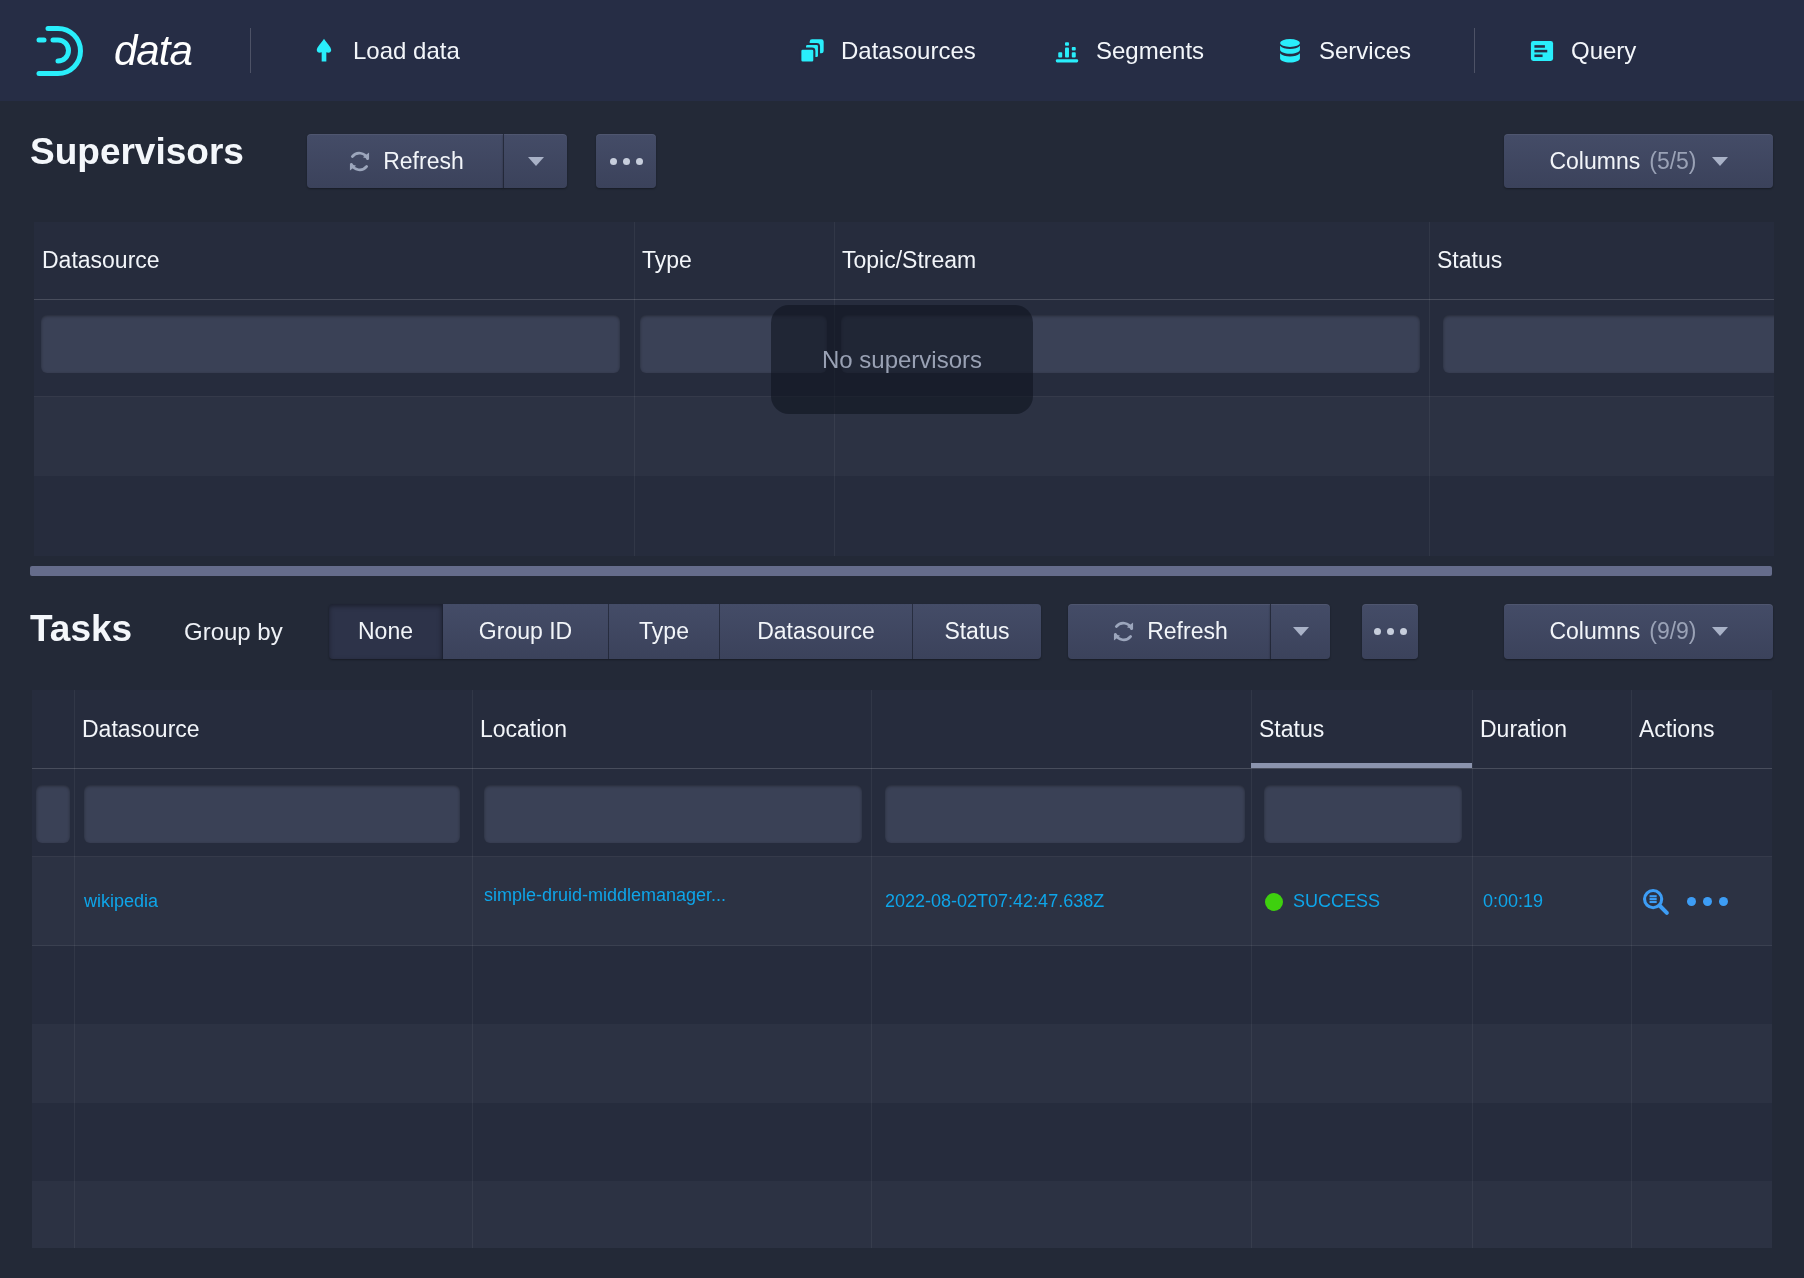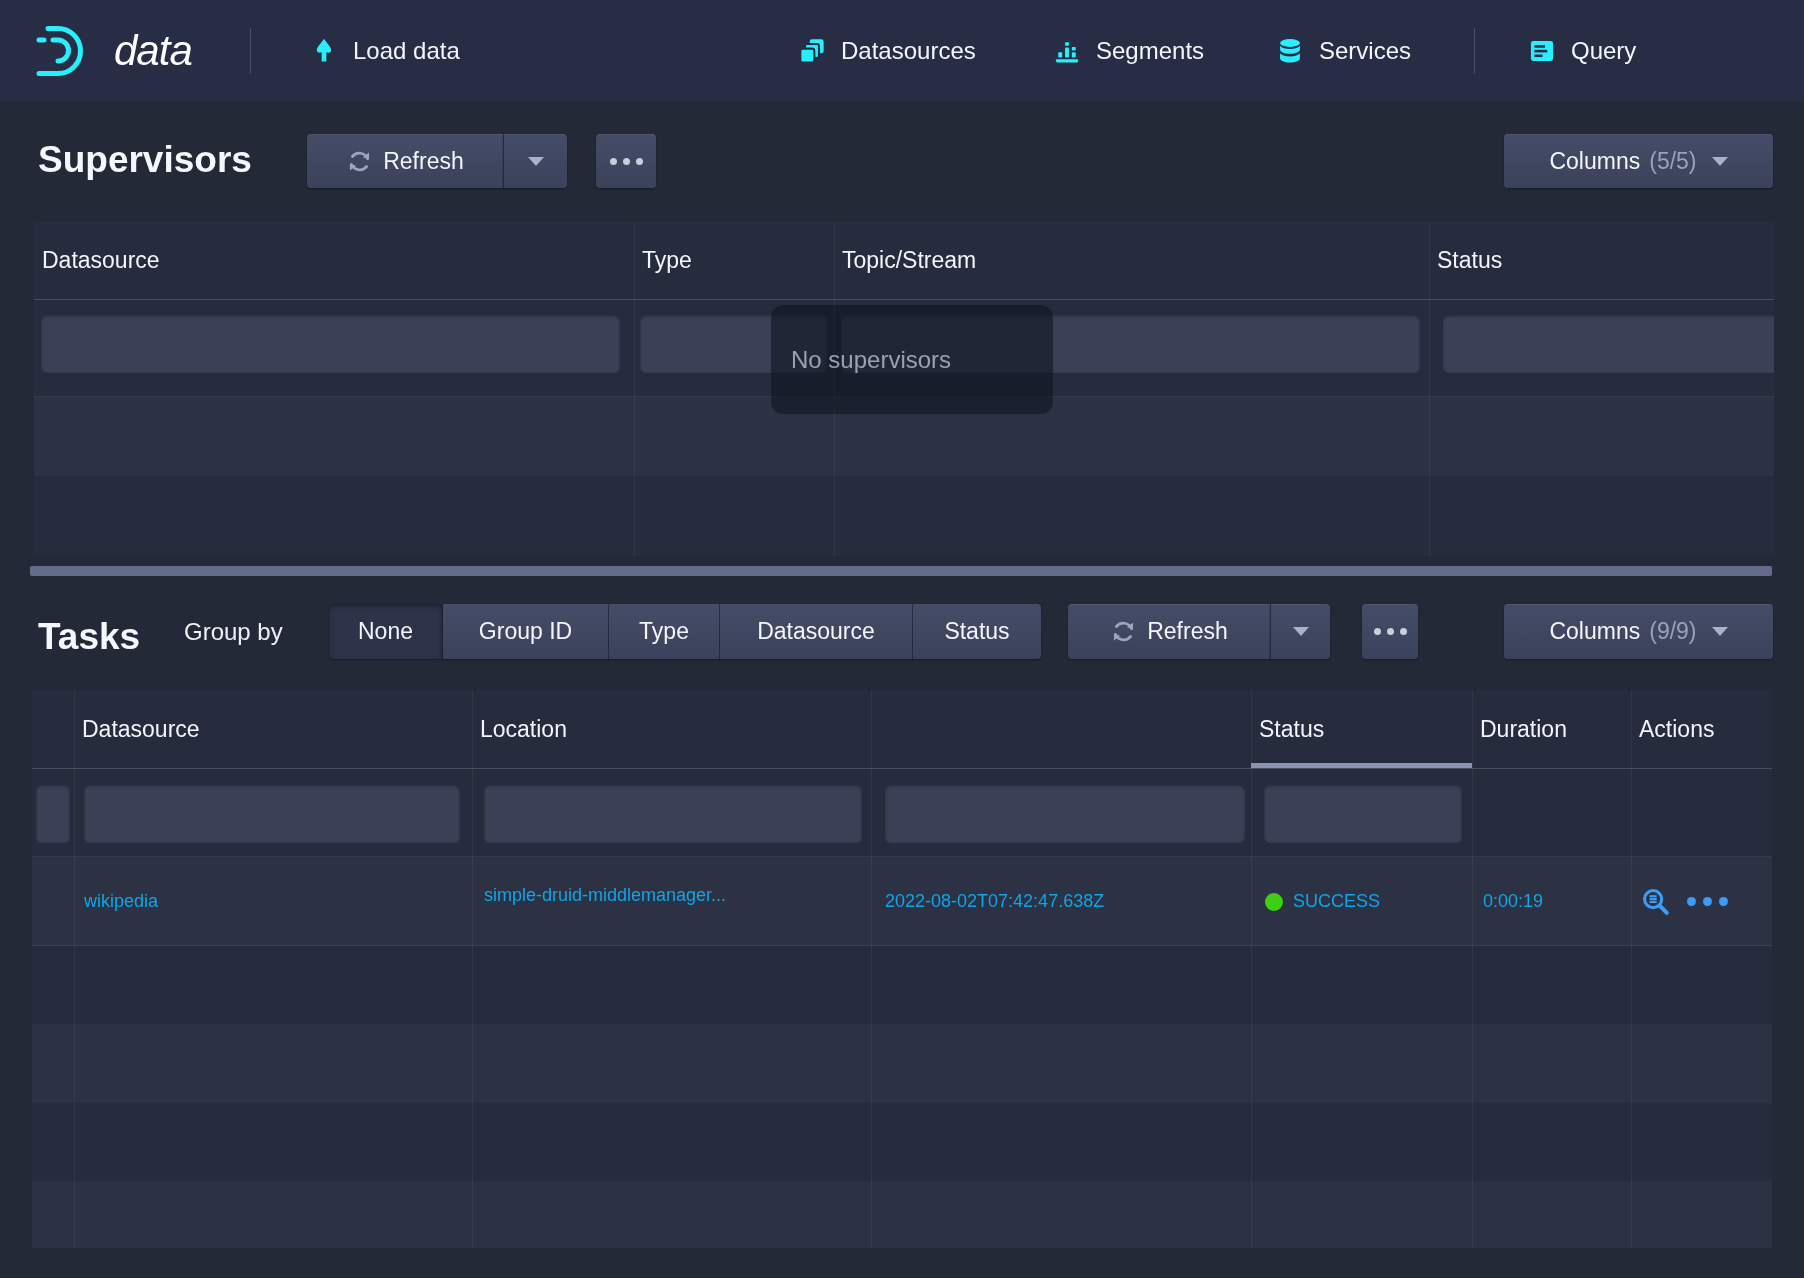--- a/index.html
+++ b/index.html
@@ -10,21 +10,21 @@
   .logo{position:absolute;left:36px;top:0;height:101px;display:flex;align-items:center;gap:12px;cursor:pointer;}
   .logo-text{font-size:42px;font-style:italic;font-weight:400;color:#ffffff;letter-spacing:-1px;}
   .nav-divider{position:absolute;top:28px;width:1px;height:45px;background:rgba(255,255,255,0.18);}
   .nav-item{position:absolute;top:0;height:101px;display:flex;align-items:center;gap:15px;
             font-size:24px;color:#f3f6fa;cursor:pointer;white-space:nowrap;}
   .nav-pill{position:absolute;left:552px;top:20px;width:210px;height:61px;border-radius:31px;
             background:#3e4560;display:flex;align-items:center;gap:15px;padding-left:29px;
             box-sizing:border-box;font-size:24px;color:#f3f6fa;cursor:pointer;}
   .nav-icon{display:flex;align-items:center;}
   
-  .sec-title{position:absolute;font-size:37px;font-weight:600;color:#f4f7fb;margin:8px;}
+  .sec-title{position:absolute;font-size:37px;font-weight:600;color:#f4f7fb;margin:0;}
   .btn{position:absolute;height:54px;border:none;border-radius:4px;color:#f2f5f9;font-size:23px;
        font-family:inherit;display:flex;align-items:center;justify-content:center;cursor:pointer;
        background:linear-gradient(180deg,#444c67 0%,#3b425b 100%);
        box-shadow:0 1px 2px rgba(0,0,0,0.35), inset 0 1px 0 rgba(255,255,255,0.06);}
   .split{position:absolute;height:54px;display:flex;}
   .split .btn{position:relative;height:54px;}
   .split .btn.caret-part{border-top-left-radius:0;border-bottom-left-radius:0;
        border-left:1px solid rgba(14,18,28,0.55);}
   .split .btn.main-part{border-top-right-radius:0;border-bottom-right-radius:0;gap:10px;}
   .caret{width:0;height:0;border-left:8px solid transparent;border-right:8px solid transparent;
@@ -45,22 +45,22 @@
   .table{position:absolute;background:#262c3d;overflow:hidden;}
   .th{position:absolute;top:0;box-sizing:border-box;padding-left:8px;font-size:23px;color:#f2f5f9;
       display:flex;align-items:center;cursor:pointer;}
   .vline{position:absolute;top:0;bottom:0;width:1px;background:rgba(255,255,255,0.055);}
   .hline{position:absolute;left:0;right:0;height:1px;background:rgba(255,255,255,0.07);}
   .head-line{position:absolute;left:0;right:0;height:1px;background:rgba(255,255,255,0.16);}
   .stripe{position:absolute;left:0;right:0;background:rgba(255,255,255,0.03);}
   .filter{position:absolute;height:58px;border:none;border-radius:6px;background:#3a4156;
           box-shadow:inset 0 1px 3px rgba(0,0,0,0.35);outline:none;color:#f2f5f9;
           font-size:22px;font-family:inherit;box-sizing:border-box;padding:0 12px;}
-  .empty-overlay{position:absolute;background:rgba(15,20,32,0.60);border-radius:12px;
-          display:flex;align-items:center;justify-content:flex-start;font-size:24px;color:#99a1b4;padding-left:20px;}
+  .empty-overlay{position:absolute;background:rgba(15,20,32,0.60);border-radius:18px;
+          display:flex;align-items:center;justify-content:center;font-size:24px;color:#99a1b4;}
   .cell{position:absolute;font-size:18px;color:#0ea5e9;display:flex;align-items:center;white-space:nowrap;}
   .sort-underline{position:absolute;height:5px;background:#8b94ae;}
   .status-dot{width:18px;height:18px;border-radius:50%;margin-right:10px;}
   .action-dots{display:flex;gap:7px;align-items:center;cursor:pointer;}
   .action-dots i{width:9px;height:9px;border-radius:50%;background:#3d9df5;}
   .hscroll{position:absolute;background:#656c8b;border-radius:2px;cursor:pointer;}
 </style>
 </head>
 <body>
 

